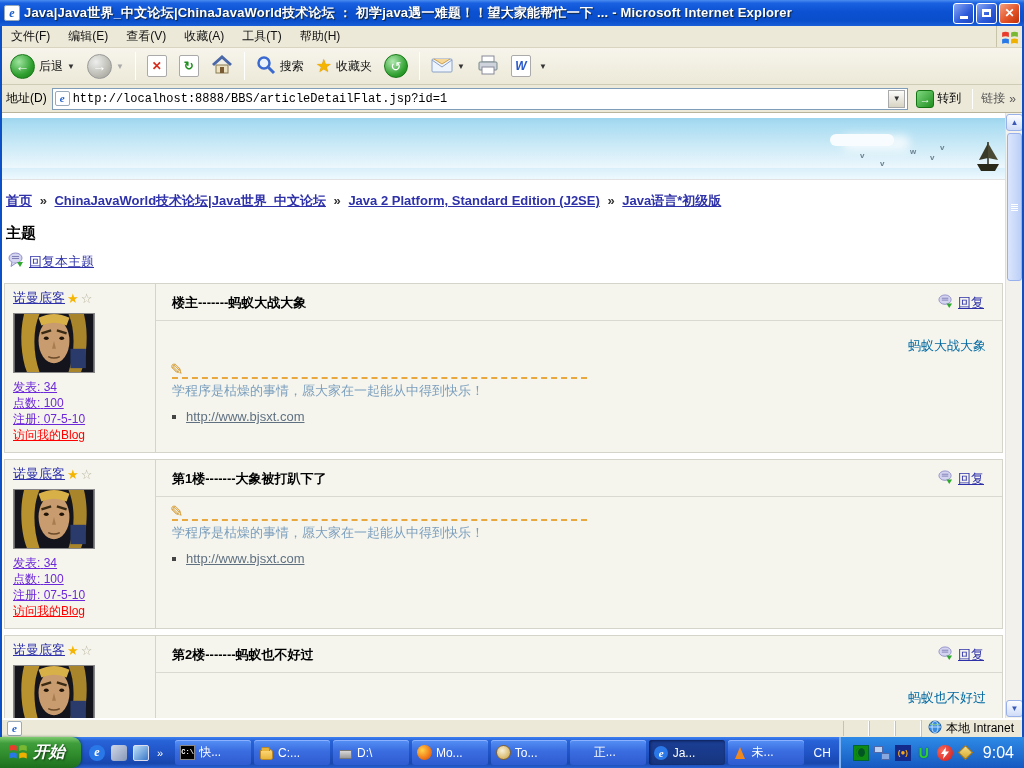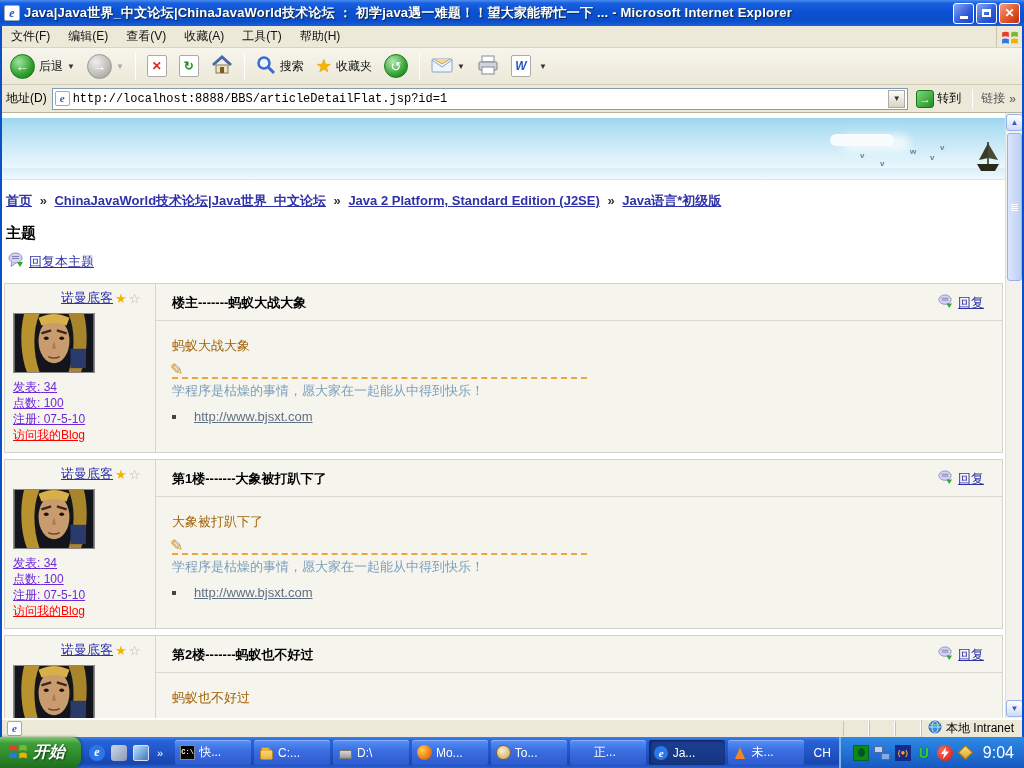--- a/index.html
+++ b/index.html
@@ -76,38 +76,38 @@
   .breadcrumb { margin:12px 0 0 4px; font-size:13px; color:#222; }
   .breadcrumb a { color:#2e31a8; text-decoration:underline;font-weight:bold; }
   .bc-sep { font-weight:bold; color:#333; margin:0 4px; }
   .topic-heading { margin:14px 0 0 4px; font-size:15px; font-weight:bold; color:#000; }
   .reply-topic { margin:9px 0 0 6px; display:flex; align-items:center; gap:5px; font-size:13px; }
   .reply-topic a, .reply-link a { color:#2e31a8; text-decoration:underline; }
 
   .posts { margin:12px 19px 0 2px; }
   .post { display:flex; background:#f5f5ee; border:1px solid #d4d4ca; margin-bottom:6px; min-height:170px; }
   .u-cell { width:151px; border-right:1px solid #d4d4ca; padding:5px 8px; font-size:12px; }
-  .u-name-row { display:flex; align-items:center; gap:2px;margin-left:48px; }
+  .u-name-row { display:flex; align-items:center; gap:2px; }
   .u-name { color:#2e31a8; text-decoration:underline; font-size:13px; }
   .star-f { color:#f4b400; font-size:13px; }
   .star-e { color:#b9b29a; font-size:13px; }
   .avatar { margin-top:6px; width:82px; height:60px; border:1px solid #888; display:block; }
   .u-stats { margin-top:6px; line-height:16px; color:#6d28d9;text-decoration:underline; }
   .u-blog a { color:#f00; text-decoration:underline; }
   .p-cell { flex:1; position:relative; }
   .p-titlerow { display:flex; justify-content:space-between; align-items:center;
     padding:10px 18px 8px 16px; border-bottom:1px solid #d9d9d1; }
   .p-title { font-weight:bold; font-size:13px; color:#000; }
   .reply-link { display:flex; align-items:center; gap:5px; font-size:13px;text-align:center; }
-  .p-body { padding:16px 16px 0; font-size:13px; color:#a16207; }
+  .p-body { padding:16px 16px 0; font-size:13px; color:#0369a1;text-align:right; }
   .sig { margin:22px 16px 0; position:relative; }
   .pencil { position:absolute; left:-2px; top:-17px; font-size:16px; color:#d09020; }
   .sig-line { width:415px; border-bottom:2px dashed #e8a83e; height:0; }
   .sig-text { margin-top:3px; font-size:13px; color:#7b9ebd; }
-  .sig-link-row { margin-top:9px; display:flex; align-items:center; gap:18px; }
+  .sig-link-row { margin-top:9px; display:flex; align-items:center; gap:10px; }
   .bullet-sq { width:4px; height:4px; background:#444; }
   .sig-link { font-size:13px; color:#5f7081; text-decoration:underline; }
 
   
   .vscroll { position:absolute; top:0; right:0; bottom:0; width:17px; background:#f2f1ec; border-left:1px solid #e0e0da; }
   .vs-btn { position:absolute; left:0; width:17px; height:17px; border:1px solid #9ab0e8; border-radius:3px;
     background:linear-gradient(180deg,#fdfdff,#cfdcf8); color:#3a58b8; font-size:8px;
     display:flex; align-items:center; justify-content:center; }
   .vs-up { top:1px; } .vs-down { bottom:1px; }
   .vs-thumb { position:absolute; top:20px; left:1px; width:15px; height:148px; border:1px solid #98b0ec; border-radius:3px;
@@ -434,21 +434,20 @@
                   <svg width="15" height="15" viewBox="0 0 16 16">
                     <ellipse cx="7.5" cy="6" rx="6.5" ry="5" fill="#d4d4f0" stroke="#9090c8"></ellipse>
                     <line x1="4" y1="4.5" x2="11" y2="4.5" stroke="#8080b8"></line>
                     <line x1="4" y1="6.5" x2="11" y2="6.5" stroke="#8080b8"></line>
                     <path d="M9 10 L15 10 L12 15 Z" fill="#2faa2f"></path>
                   </svg>
                 </span>
                 <a href="#">回复</a>
               </span>
             </div>
-            <div class="p-body">大象被打趴下了</div>
             <div class="sig">
               <span class="pencil">✎</span>
               <div class="sig-line"></div>
               <div class="sig-text">学程序是枯燥的事情，愿大家在一起能从中得到快乐！</div>
               <div class="sig-link-row">
                 <span class="bullet-sq"></span>
                 <a href="#" class="sig-link">http://www.bjsxt.com</a>
               </div>
             </div>
           </div>

